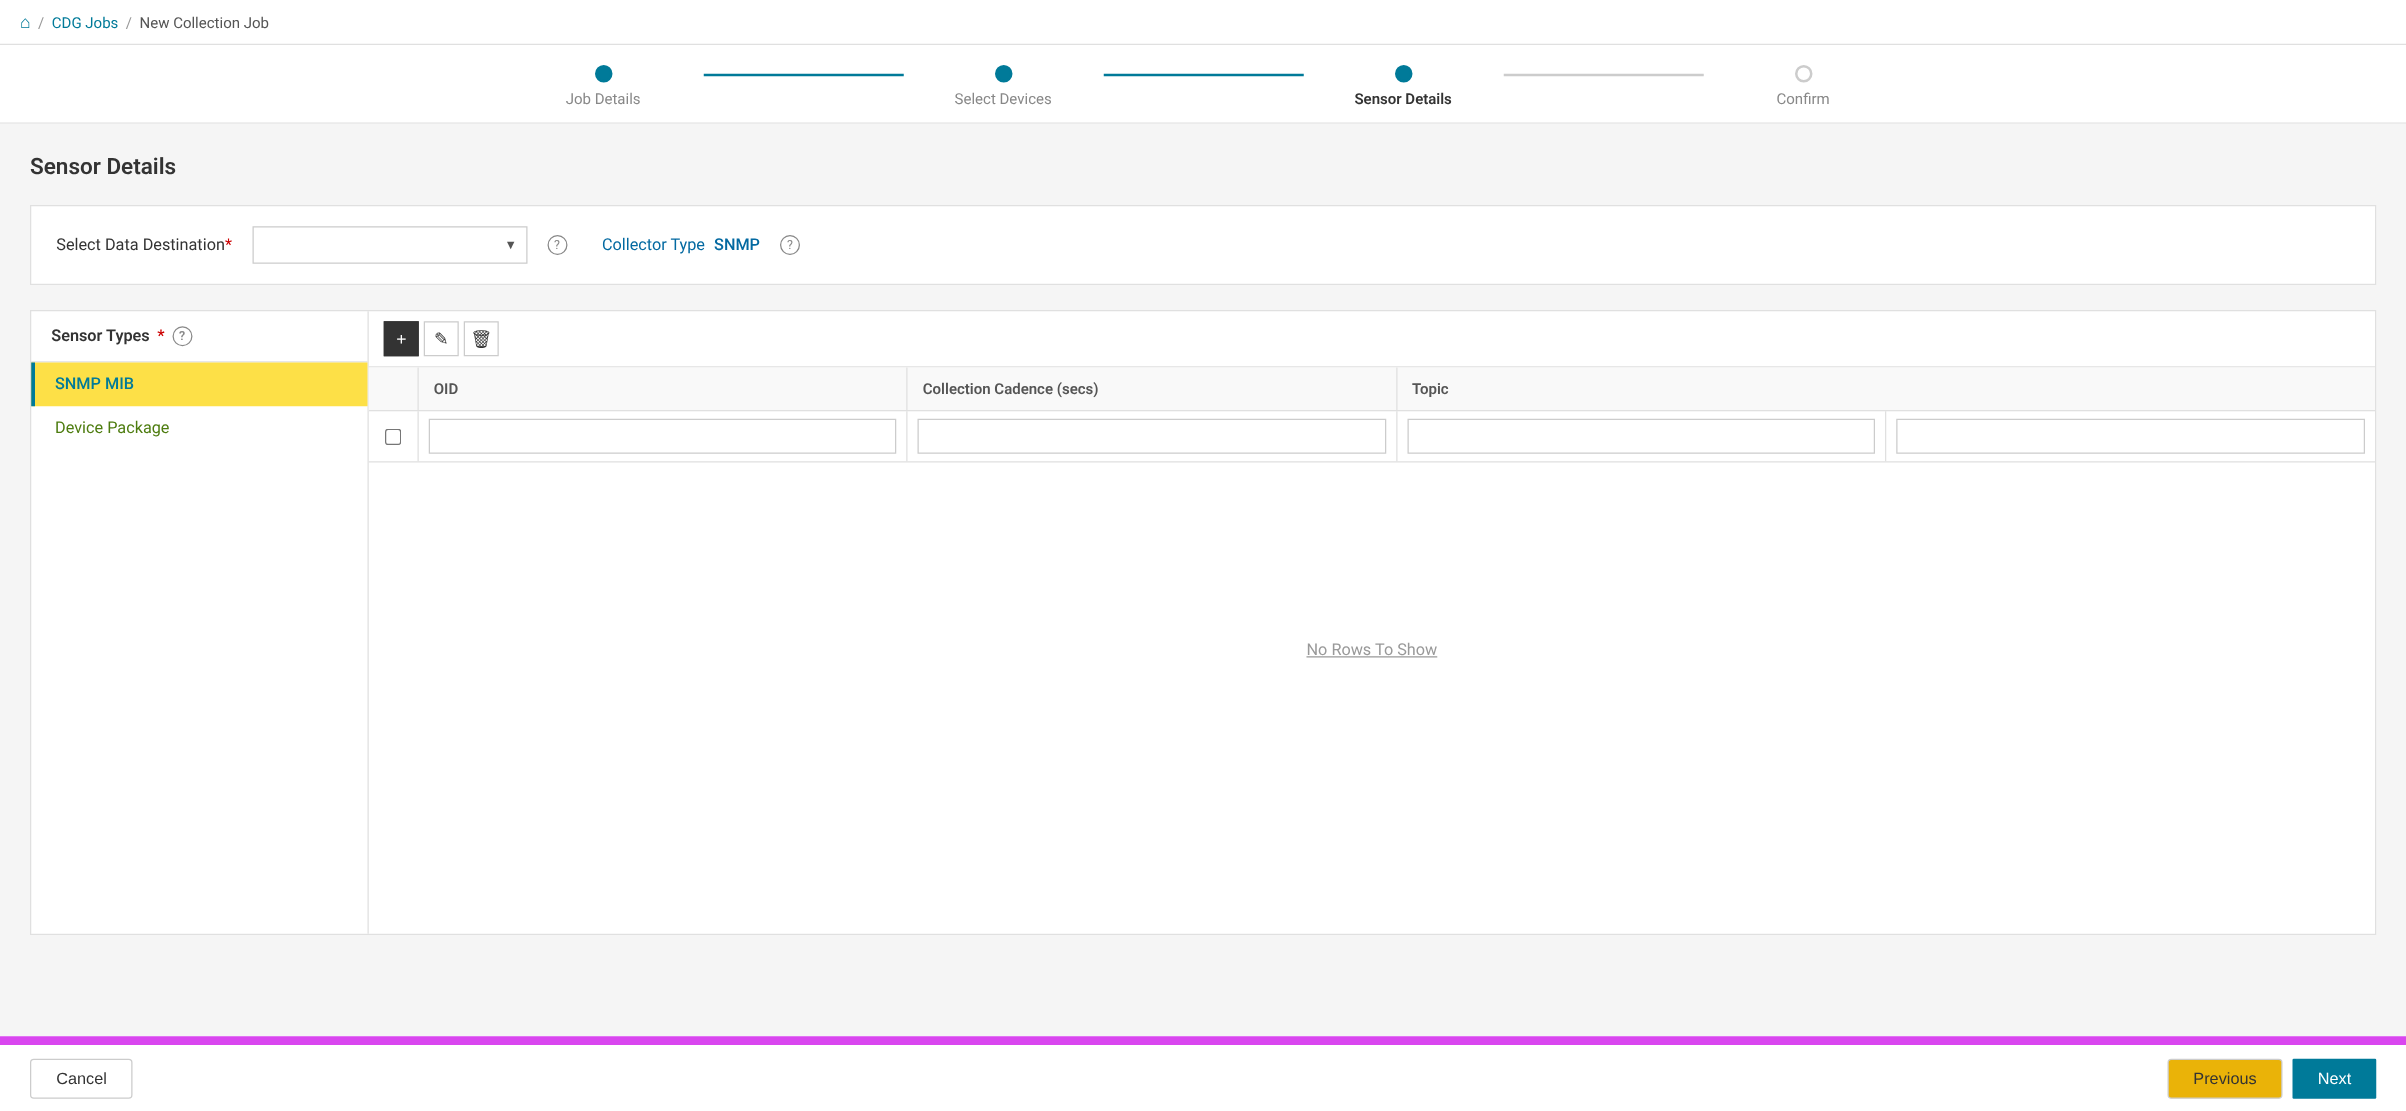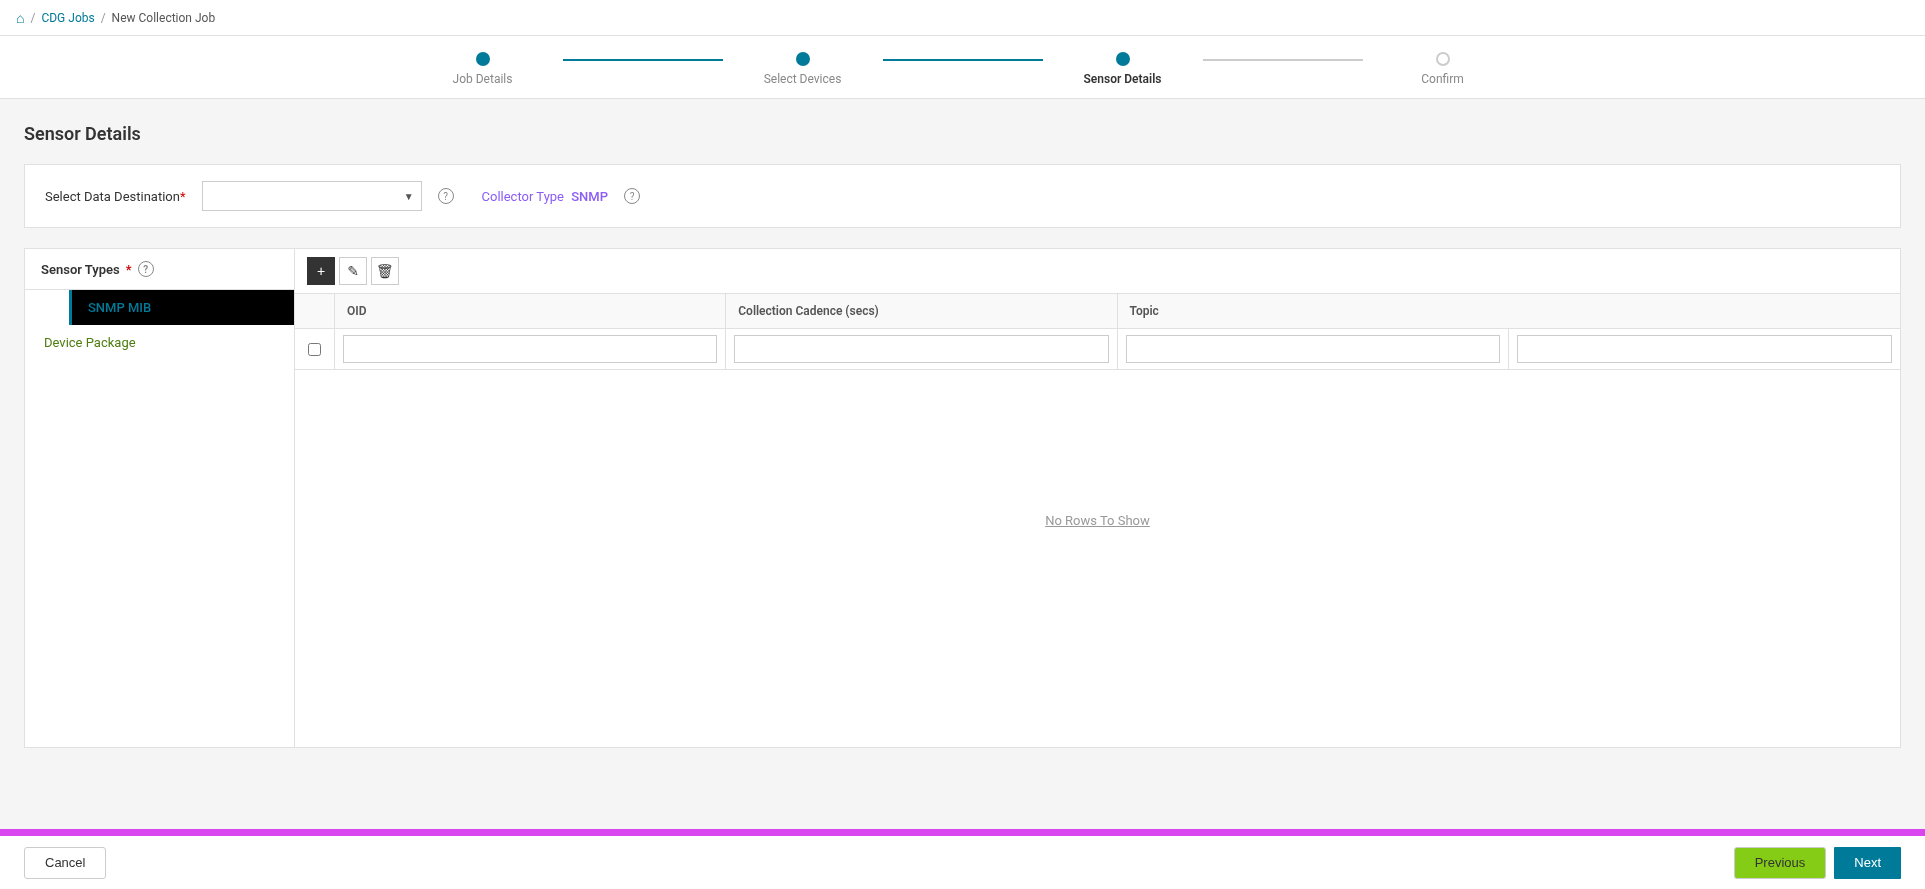--- a/index.html
+++ b/index.html
@@ -164,21 +164,21 @@
       display: inline-flex;
       align-items: center;
       justify-content: center;
       font-size: 10px;
       color: #888;
       cursor: pointer;
       flex-shrink: 0;
     }
     .collector-type-label {
       font-size: 13px;
-      color: #8b5cf6;
+      color: #0369a1;
       margin-left: 12px;
     }
     .collector-type-value {
       font-weight: 500;
       margin-left: 4px;
     }
 
     
     .sensor-section {
       display: flex;
@@ -203,23 +203,22 @@
     }
     .sensor-sidebar-item {
       padding: 10px 16px;
       font-size: 13px;
       cursor: pointer;
       color: #007a99;
       border-left: 3px solid transparent;
     }
     .sensor-sidebar-item.active {
       border-left: 3px solid #007a99;
-      background: #000000;
+      background: #fde047;
       font-weight: 500;
-      margin-left: 44px;
     }
     .sensor-sidebar-item.inactive {
       color: #4d7c0f;
       border-left: 3px solid transparent;
     }
 
     
     .sensor-right {
       flex: 1;
       display: flex;
@@ -321,21 +320,21 @@
       background: #fff;
       font-size: 13px;
       cursor: pointer;
       color: #333;
       border-radius: 3px;
     }
     .btn-previous {
       height: 32px;
       padding: 0 20px;
       border: 1px solid #ccc;
-      background: #84cc16;
+      background: #eab308;
       font-size: 13px;
       cursor: pointer;
       color: #333;
       border-radius: 3px;
     }
     .btn-next {
       height: 32px;
       padding: 0 20px;
       border: none;
       background: #007a99;

